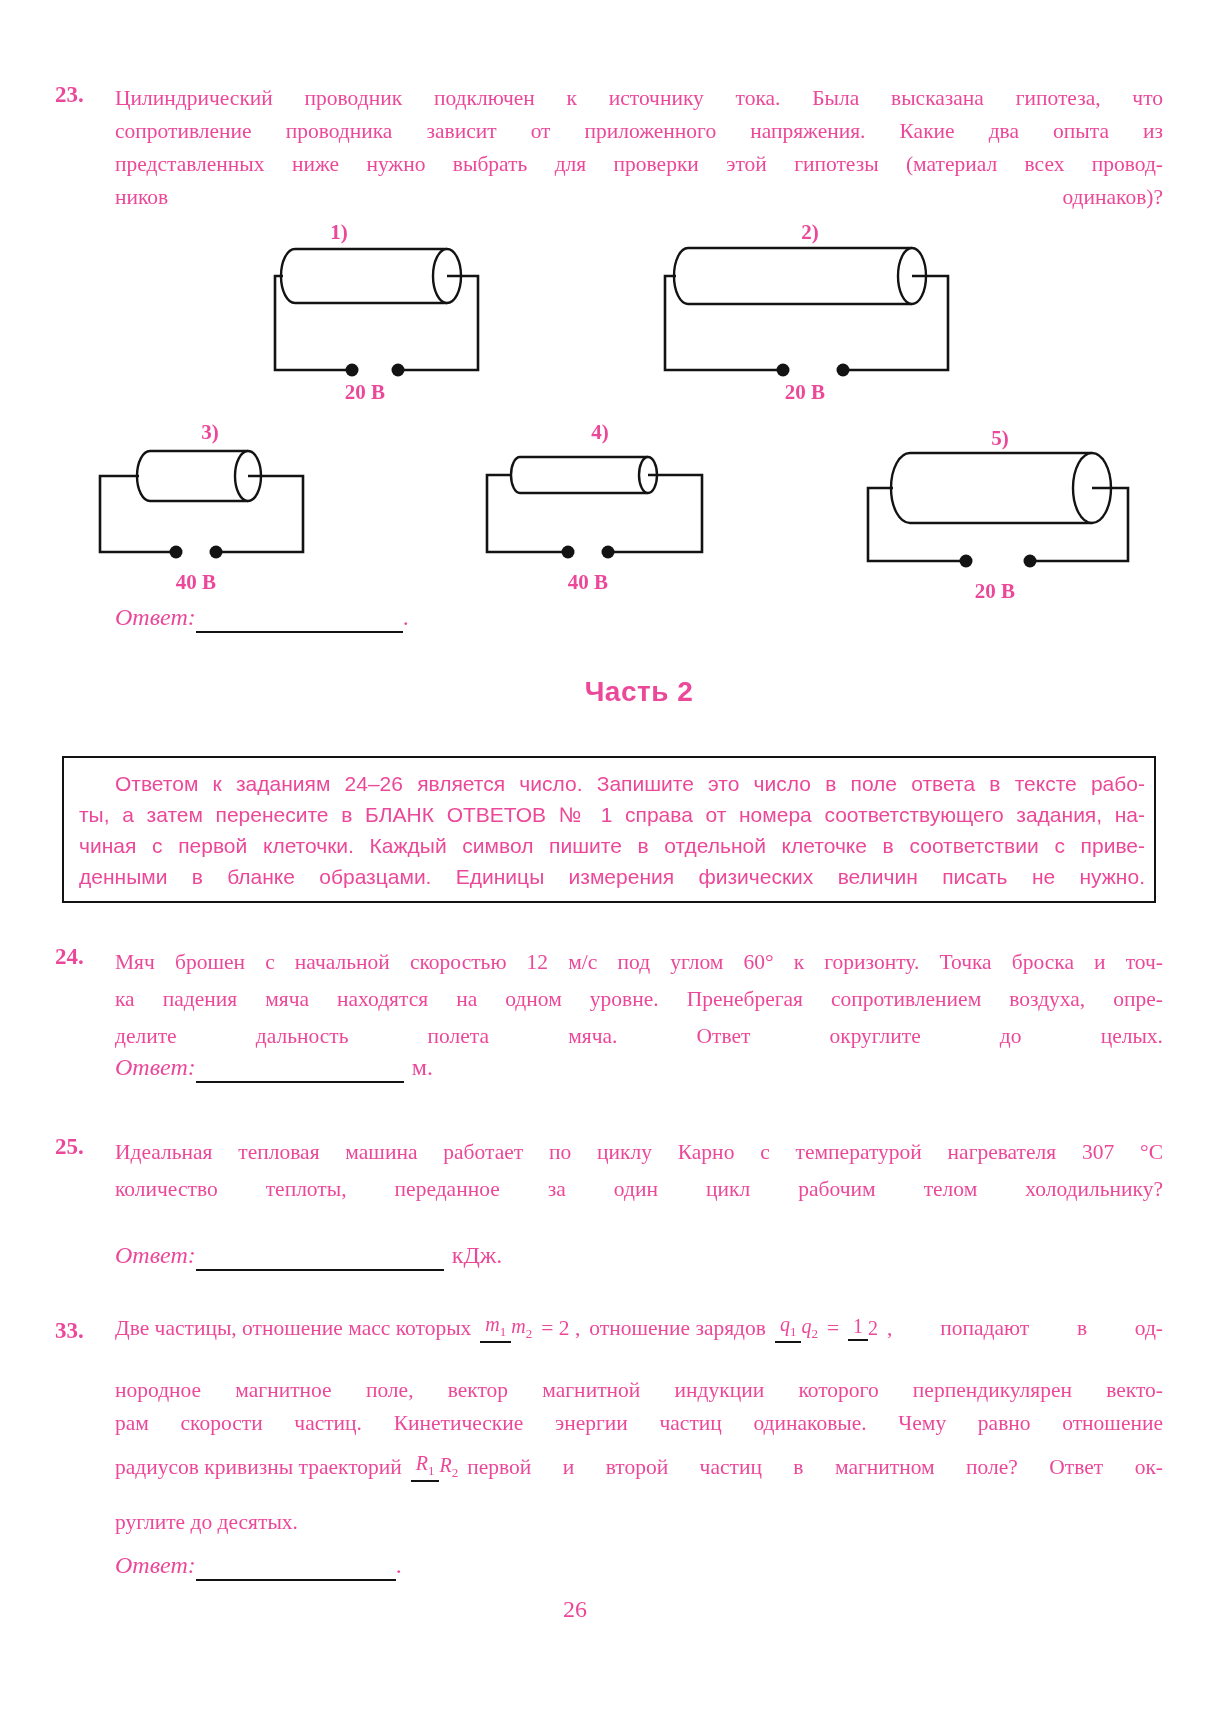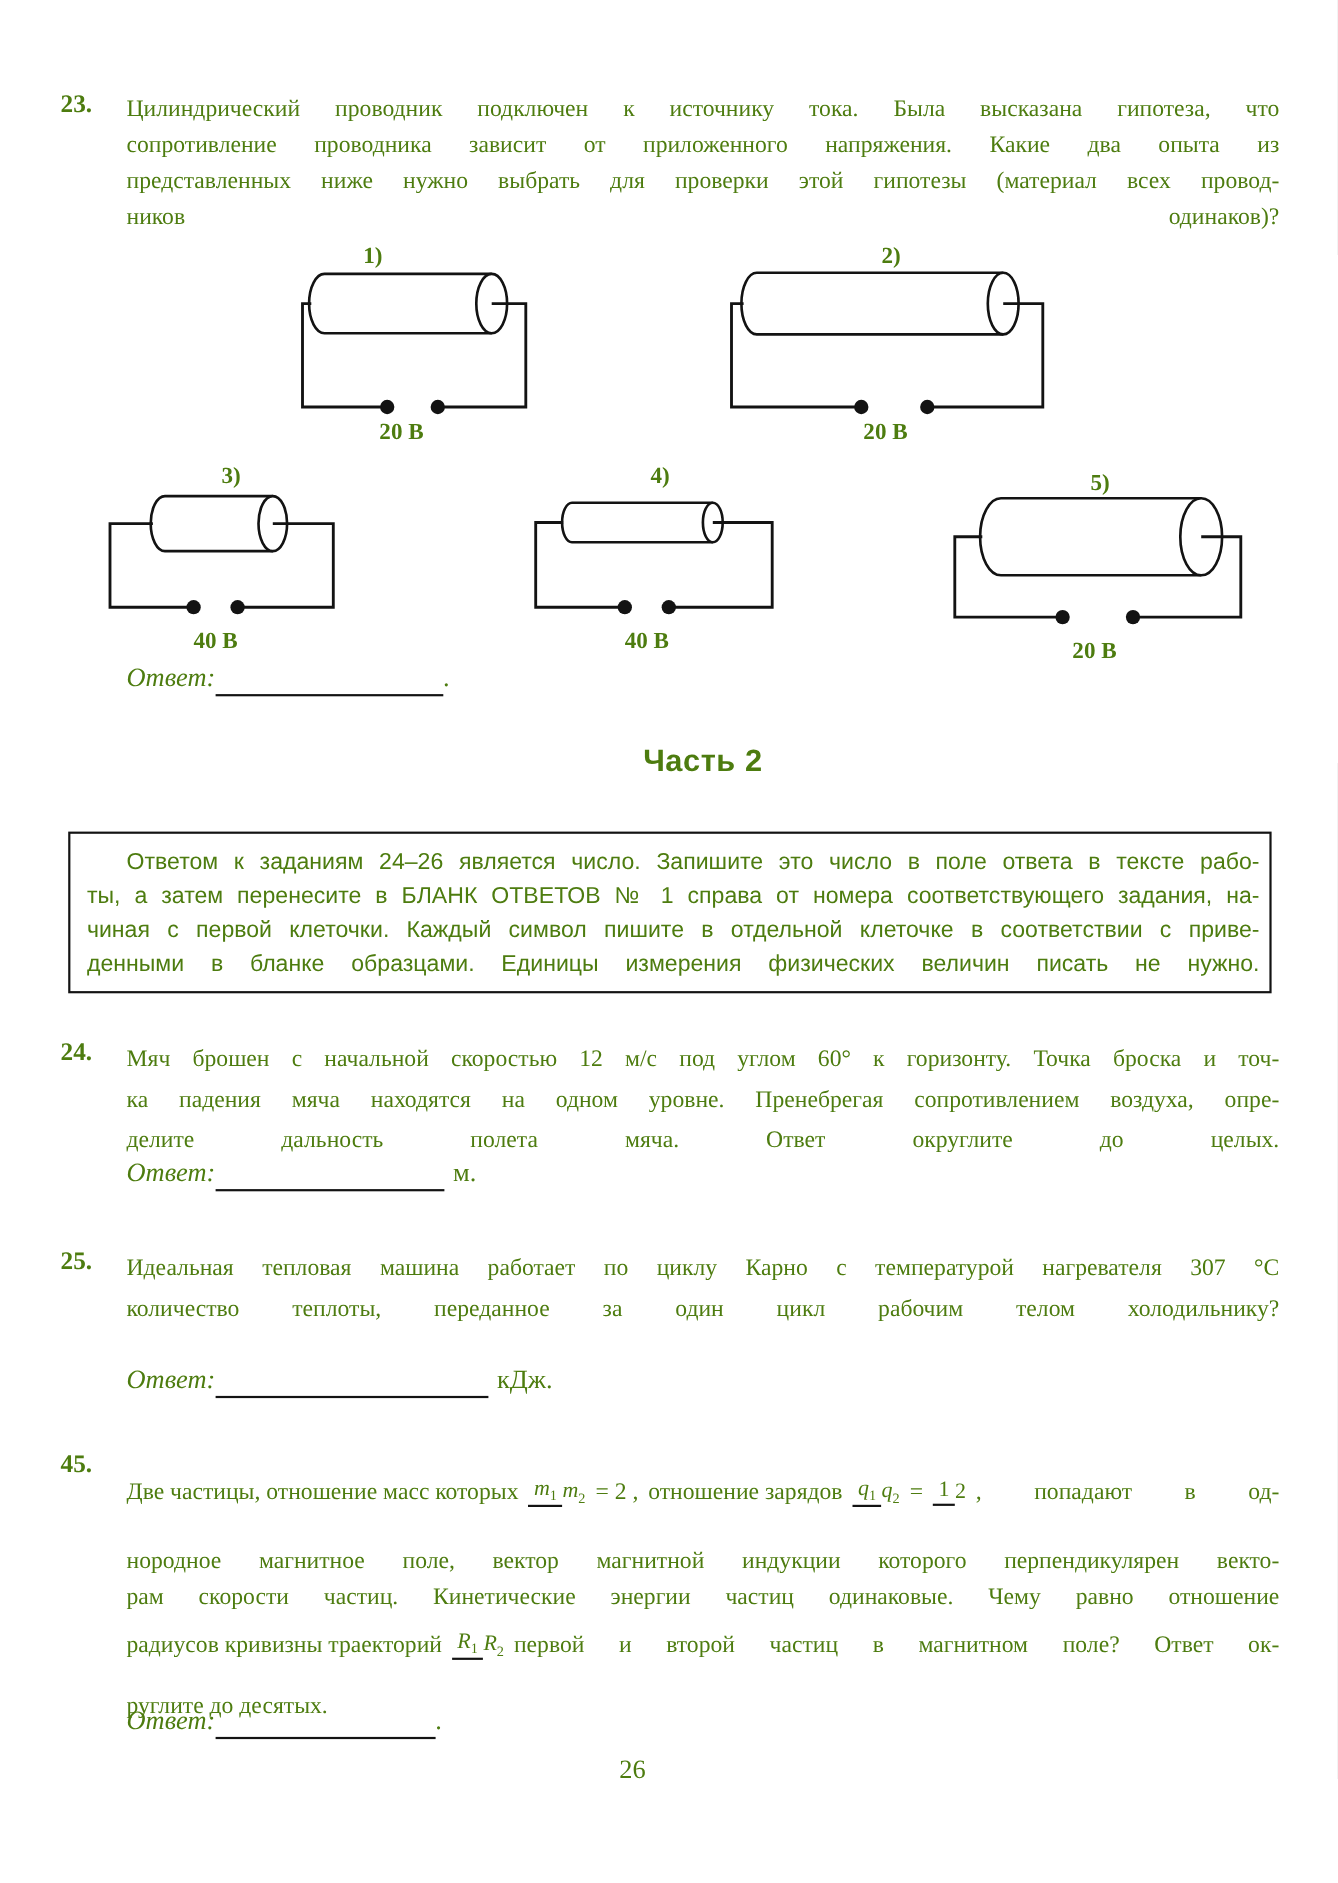--- a/index.html
+++ b/index.html
@@ -1,18 +1,18 @@
 <!DOCTYPE html>
 <html><head>
 <meta charset="utf-8">
 <style>
   html,body{margin:0;padding:0;background:#e8e8e8;}
   .page{
     position:relative;width:1216px;height:1712px;margin:0 auto;
-    background:#ffffff;color:#4d7c0f;
+    background:#ffffff;color:#ec4899;
     font-family:"Liberation Serif","DejaVu Serif",serif;
     overflow:hidden;
   }
   .q-block{position:absolute;left:55px;width:1110px;}
   .q-num{position:absolute;left:0;top:0;font-weight:bold;font-size:23px;}
   .q-text{margin-left:60px;width:1048px;font-size:21.5px;}
   .q23 .q-text div{line-height:33px;}
   .q24 .q-text div,.q25 .q-text div{line-height:37px;}
   .jline{text-align:justify;text-align-last:justify;}
   .jline-end{text-align:left;}
@@ -36,21 +36,21 @@
   
   .circuit{position:absolute;}
   .c-label{position:absolute;top:0;width:34px;text-align:center;font-size:21px;font-weight:bold;}
   .c-volt{position:absolute;width:62px;text-align:center;font-size:21px;font-weight:bold;}
   .circuit svg{position:absolute;left:0;}
   .wire{fill:none;stroke:#131313;stroke-width:2.6;}
   .cyl{fill:none;stroke:#131313;stroke-width:2.4;}
   .cyl-end{fill:#ffffff;stroke:#131313;stroke-width:2.4;}
   .dot{fill:#131313;stroke:none;}
   
-  .mline{position:absolute;left:115px;width:1048px;font-size:21.5px;margin-top:28px;}
+  .mline{position:absolute;left:115px;width:1048px;font-size:21.5px;}
   .fline{display:flex;align-items:center;gap:9px;}
   .frac{display:inline-flex;flex-direction:row;align-items:center;line-height:1.15;font-size:20px;}
   .fnum{border-bottom:2px solid #131313;padding:0 5px 1px 5px;}
   .fden{padding-top:1px;}
   .frac i{font-style:italic;}
   .frac sub{font-size:13px;}
   .grow{flex:1;text-align:justify;text-align-last:justify;}
   .page-number{position:absolute;left:0;width:1150px;text-align:center;font-size:24px;}
 </style>
 </head>
@@ -163,21 +163,21 @@
       <div class="jline">Идеальная тепловая машина работает по циклу Карно с температурой нагревателя 307 °С</div>
       <div class="jline jline-end">количество теплоты, переданное за один цикл рабочим телом холодильнику?</div>
     </div>
   </div>
   <div class="answer" style="top:1242px;">
     <span class="alabel">Ответ:</span>
     <span class="blank" style="width:248px;">&nbsp;</span>
     <span class="unit">кДж.</span>
   </div>
 
-  <div class="q-num" style="position:absolute;left:55px;top:1318px;font-weight:bold;font-size:23px;">45.</div>
+  <div class="q-num" style="position:absolute;left:55px;top:1318px;font-weight:bold;font-size:23px;">33.</div>
 
   <div class="mline fline" style="top:1296px;height:64px;">
     <span>Две частицы, отношение масс которых</span>
     <span class="frac">
       <span class="fnum"><i>m</i><sub>1</sub></span>
       <span class="fden"><i>m</i><sub>2</sub></span>
     </span>
     <span>= 2 ,</span>
     <span>отношение зарядов</span>
     <span class="frac">

